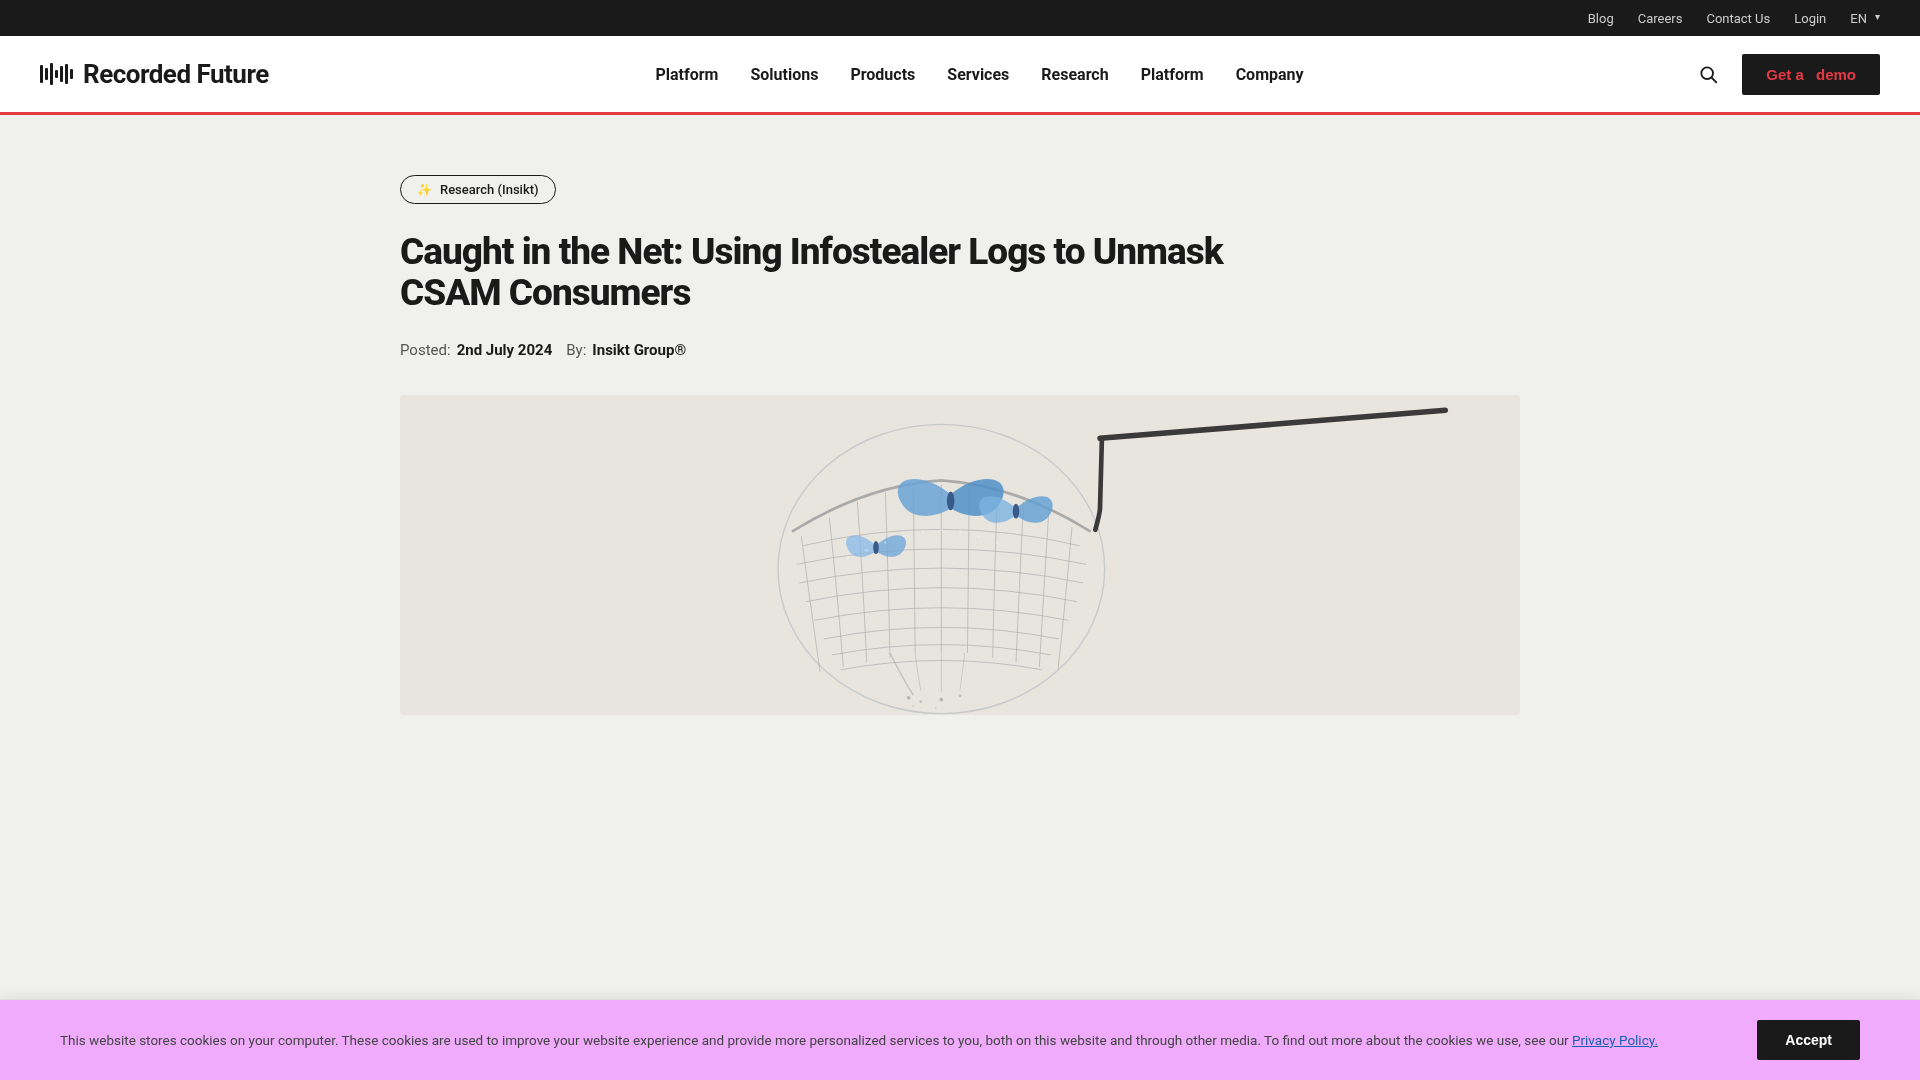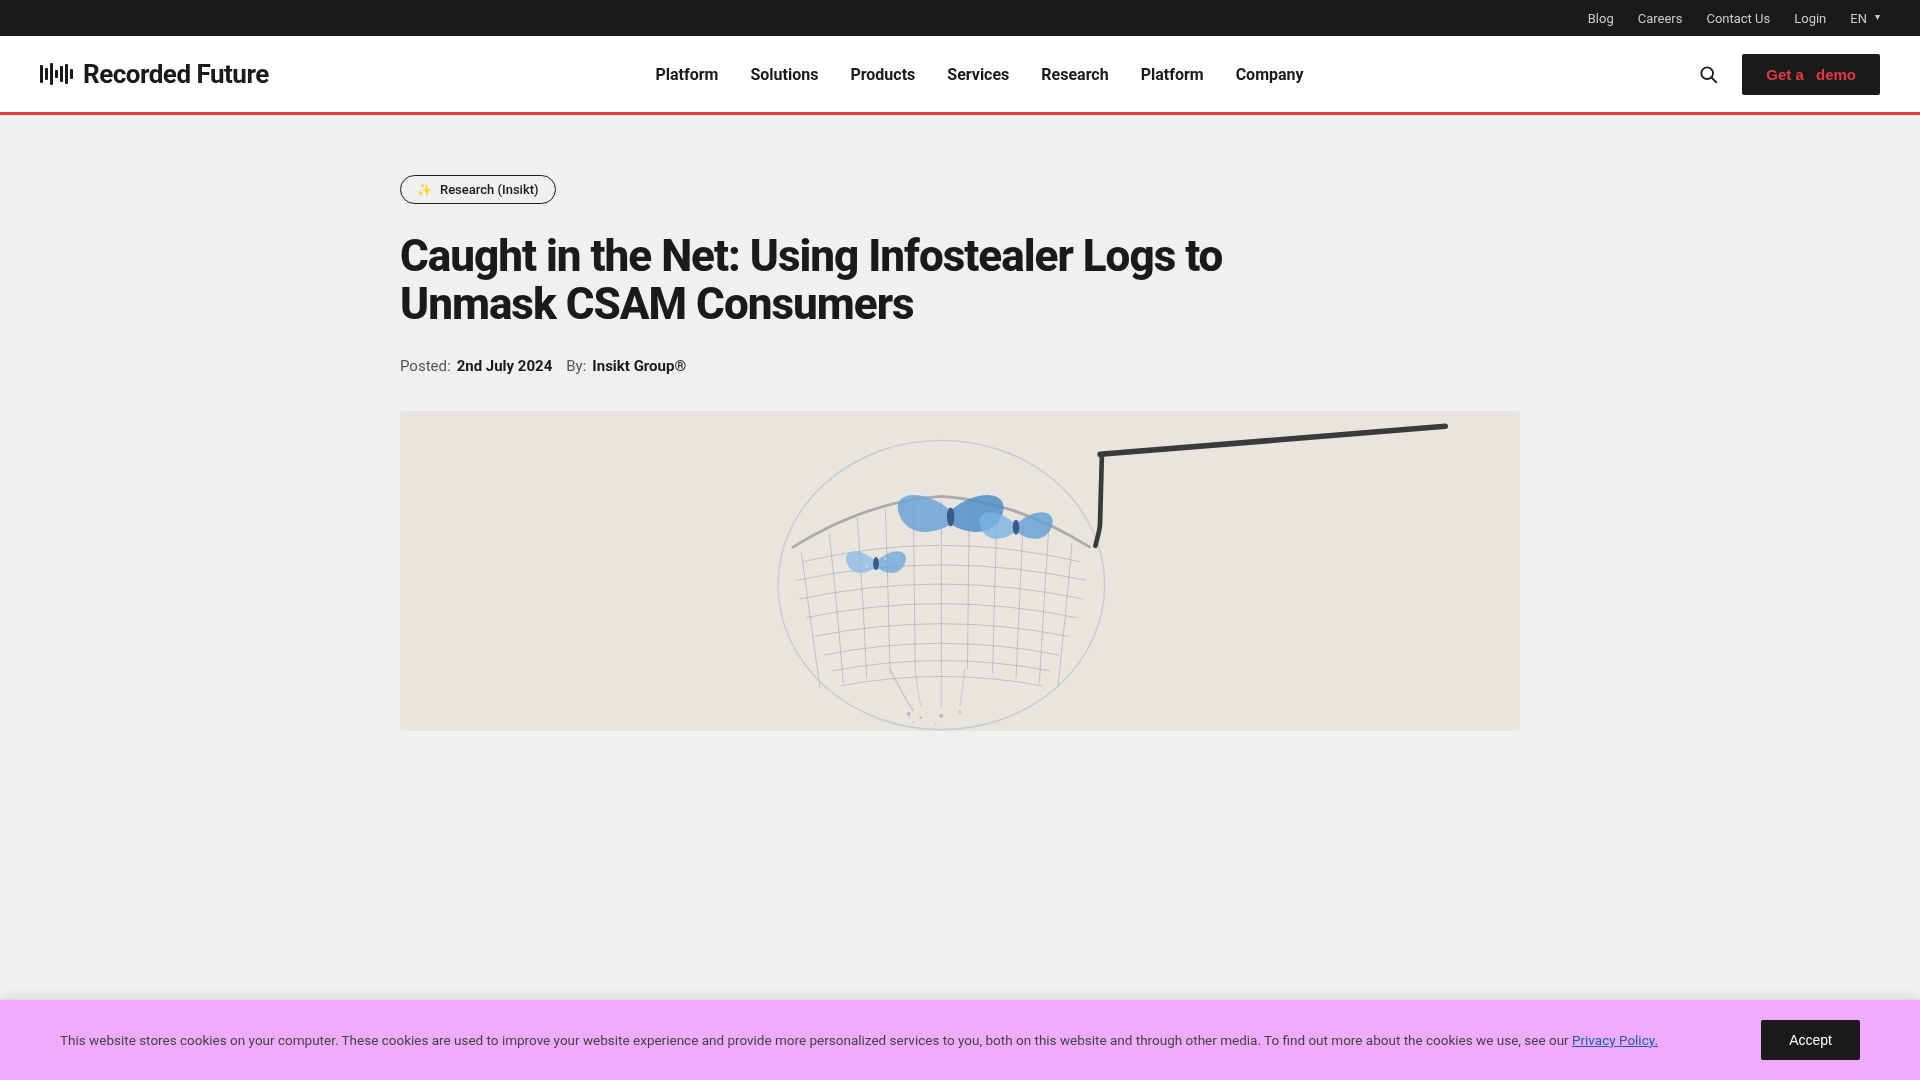--- a/index.html
+++ b/index.html
@@ -119,21 +119,21 @@
       color: #1a1a1a;
       margin-bottom: 28px;
       cursor: pointer;
     }
     .badge-icon {
       font-size: 12px;
       color: #555;
     }
 
     .article-title {
-      font-size: 44px;
+      font-size: 37px;
       font-weight: 800;
       color: #1a1a1a;
       line-height: 1.1;
       max-width: 900px;
       margin-bottom: 28px;
       letter-spacing: -1px;
     }
 
     .article-meta {
       font-size: 15px;
@@ -199,21 +199,21 @@
       color: #1a5fb4;
       text-decoration: underline;
       cursor: pointer;
     }
     .accept-btn {
       background: #1a1a1a;
       color: #fff;
       border: none;
       padding: 12px 28px;
       font-size: 14px;
-      font-weight: 400;
+      font-weight: 700;
       cursor: pointer;
       border-radius: 2px;
       white-space: nowrap;
       flex-shrink: 0;
     }
 
     
     .rf-logo {
       display: flex;
       align-items: center;

